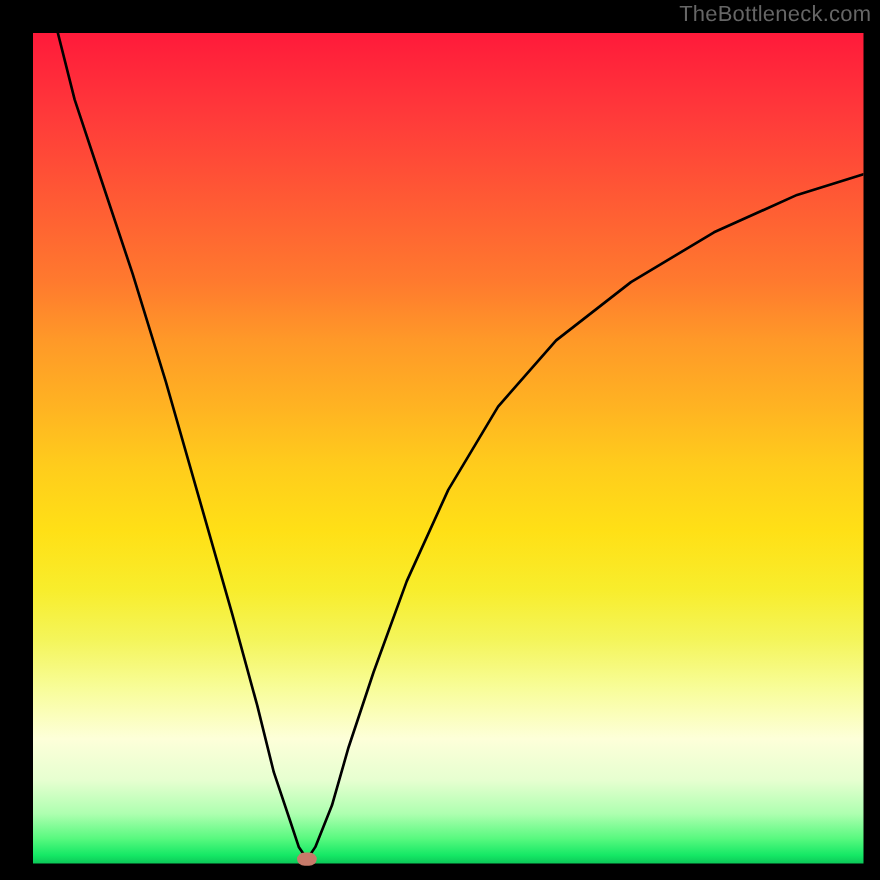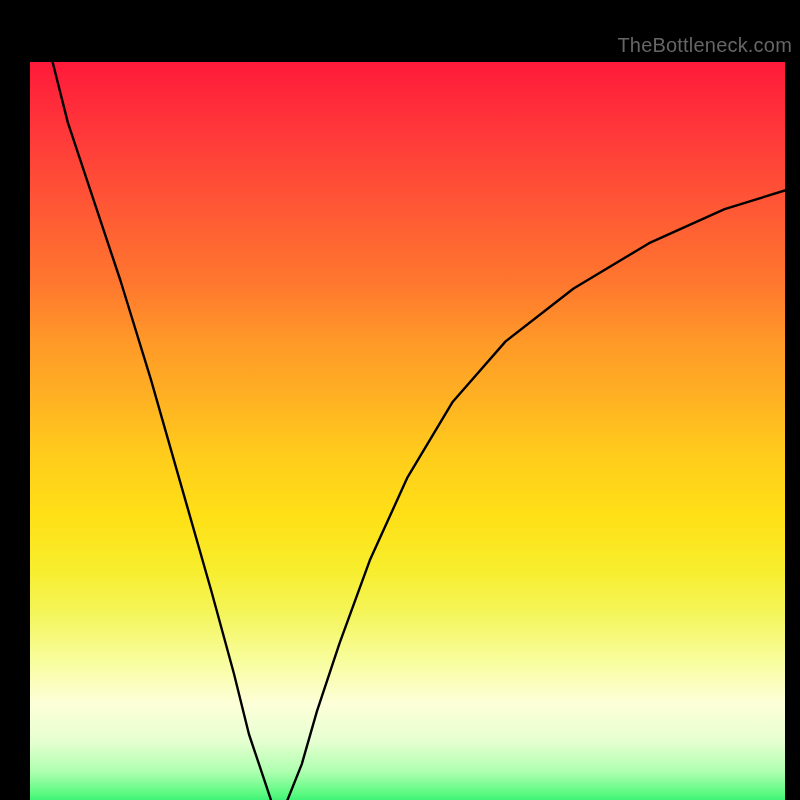--- a/index.html
+++ b/index.html
@@ -8,21 +8,20 @@
     width: 800px;
     height: 800px;
     background: #000;
     font-family: Arial, Helvetica, sans-serif;
     overflow: hidden;
   }
   .frame {
     position: relative;
     width: 800px;
     height: 668px;
-    margin-top: 32px;
   }
   .watermark {
     position: absolute;
     top: 2px;
     right: 8px;
     color: #666;
     font-size: 20px;
     font-weight: 500;
     letter-spacing: 0.2px;
     z-index: 4;

